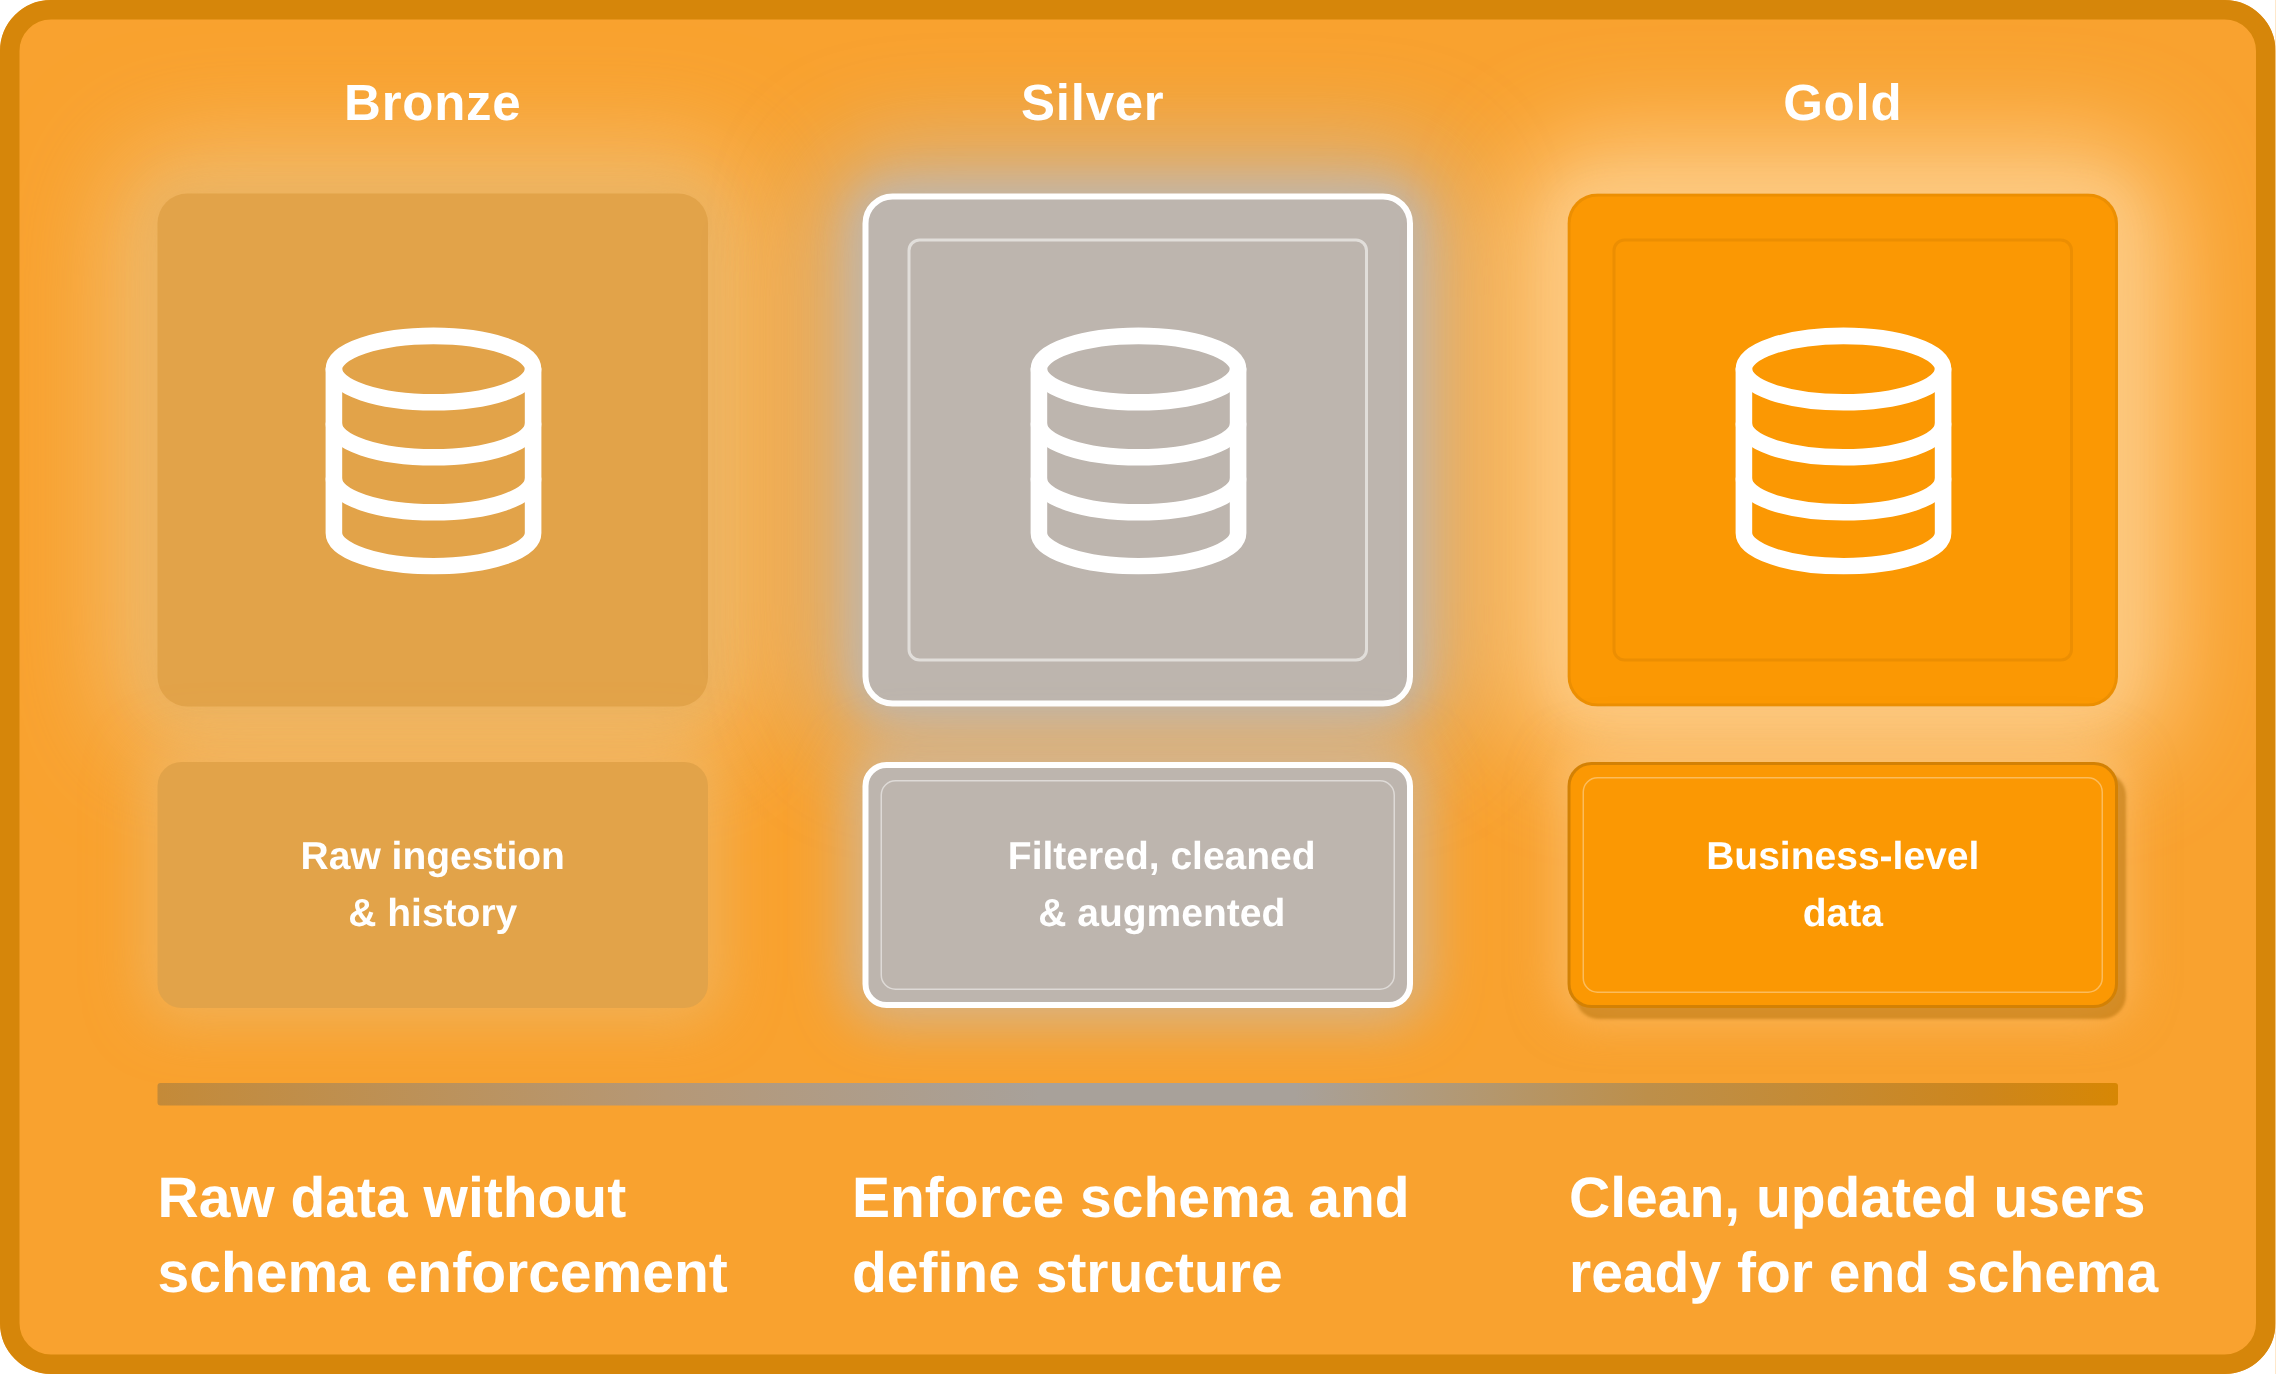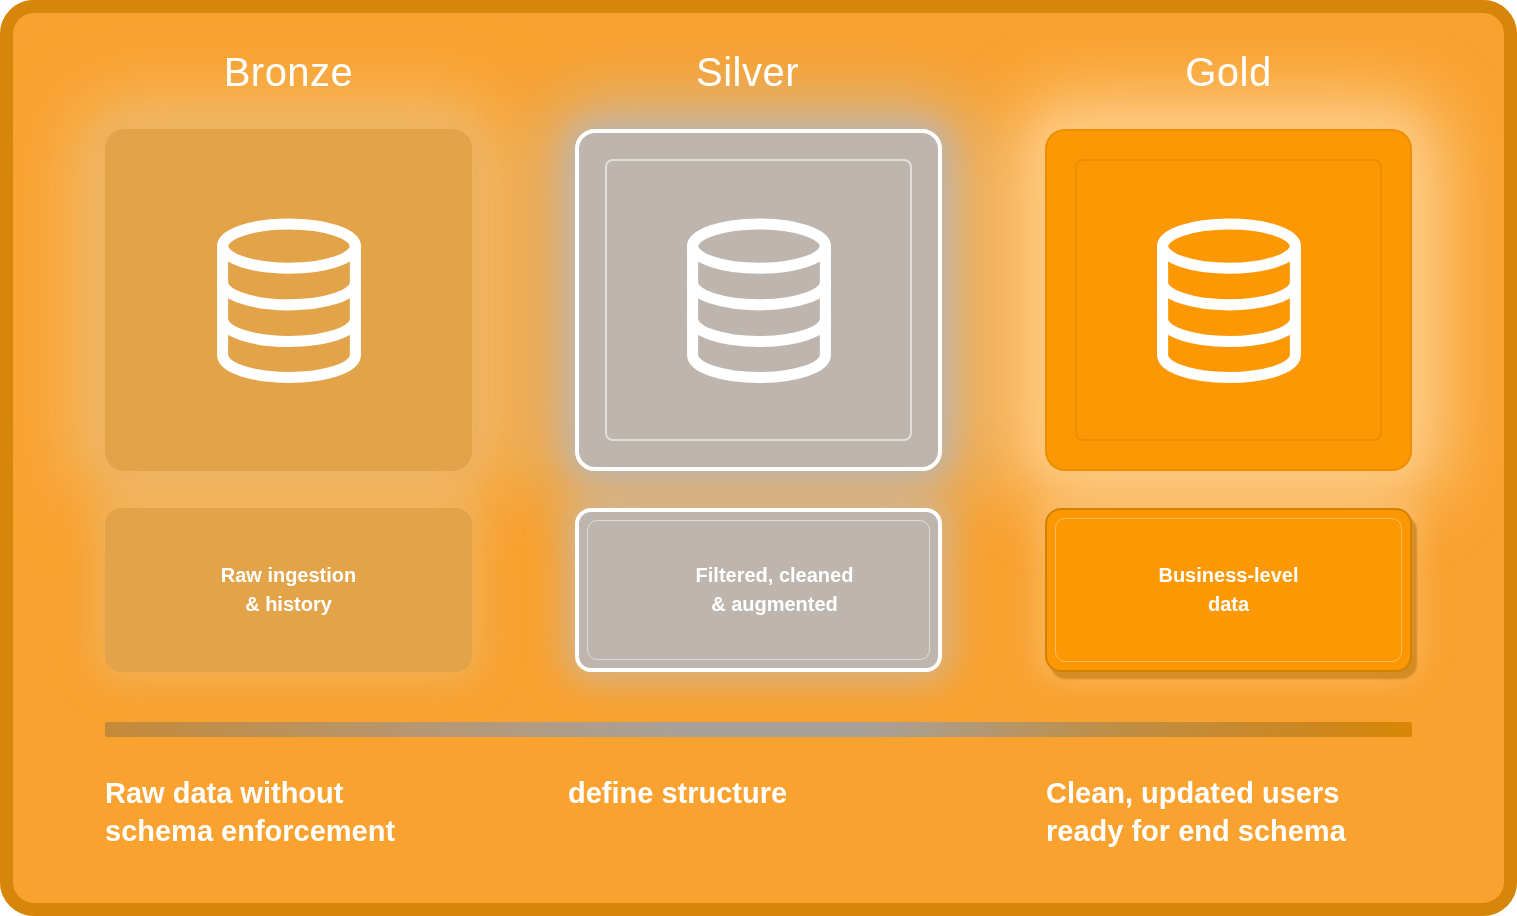--- a/index.html
+++ b/index.html
@@ -26,27 +26,27 @@
     pointer-events: none;
     z-index: 50;
   }
 
   .col-title {
     position: absolute;
     top: 50px;
     width: 367px;
     text-align: center;
     color: #ffffff;
-    font-size: 40px;
-    font-weight: 400;
+    font-size: 34px;
+    font-weight: 700;
     letter-spacing: 0.5px;
     z-index: 10;
   }
   .t-bronze { left: 105px; }
-  .t-silver { left: 564px; text-align: center; }
+  .t-silver { left: 545px; text-align: center; }
   .t-gold   { left: 1045px; }
 
   .big-box {
     position: absolute;
     top: 129px;
     width: 367px;
     height: 342px;
     border-radius: 20px;
     display: flex;
     align-items: center;
@@ -95,21 +95,21 @@
     top: 508px;
     width: 367px;
     height: 164px;
     border-radius: 16px;
     display: flex;
     flex-direction: column;
     align-items: center;
     justify-content: center;
     text-align: center;
     color: #ffffff;
-    font-size: 20px;
+    font-size: 26px;
     font-weight: 700;
     line-height: 1.45;
     z-index: 6;
   }
   .l-bronze { left: 105px; }
   .l-silver { left: 575px; }
   .l-gold   { left: 1045px; }
 
   .label-bronze {
     background: var(--bronze-fill, #E2A349);
@@ -161,21 +161,21 @@
       #CD861D 93%,
       var(--bar-gradient-right, #D78704) 100%);
     z-index: 8;
   }
 
   .caption {
     position: absolute;
     top: 774px;
     width: 430px;
     color: #ffffff;
-    font-size: 29px;
+    font-size: 38px;
     font-weight: 700;
     line-height: 1.32;
     text-align: left;
     z-index: 8;
   }
   .c-bronze { left: 105px; }
   .c-silver { left: 568px; }
   .c-gold   { left: 1046px; }
   .caption-line { display: block; }
 </style>
@@ -235,20 +235,21 @@
       <span class="label-line">data</span>
     </div>
 
     <div class="flow-bar"></div>
 
     <div class="caption c-bronze">
       <span class="caption-line">Raw data without</span>
       <span class="caption-line">schema enforcement</span>
     </div>
     <div class="caption c-silver">
+      <span class="caption-line">Enforce schema and</span>
       <span class="caption-line">define structure</span>
     </div>
     <div class="caption c-gold">
       <span class="caption-line">Clean, updated users</span>
       <span class="caption-line">ready for end schema</span>
     </div>
 
   </div>
   <div class="frame-border"></div>
 </div>

